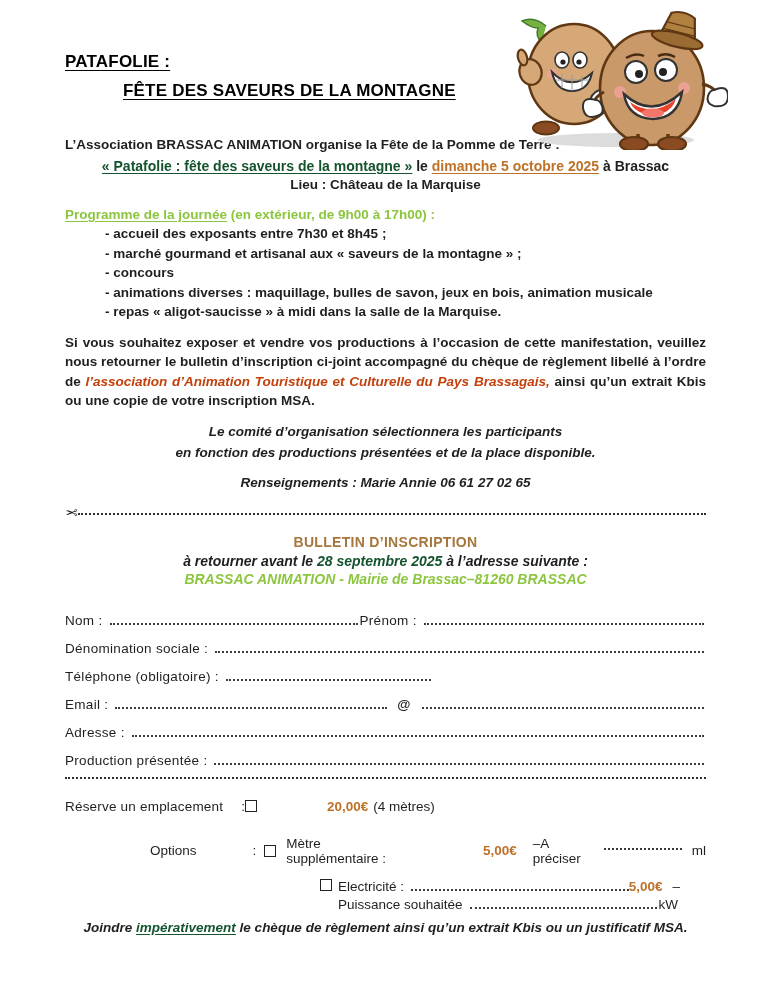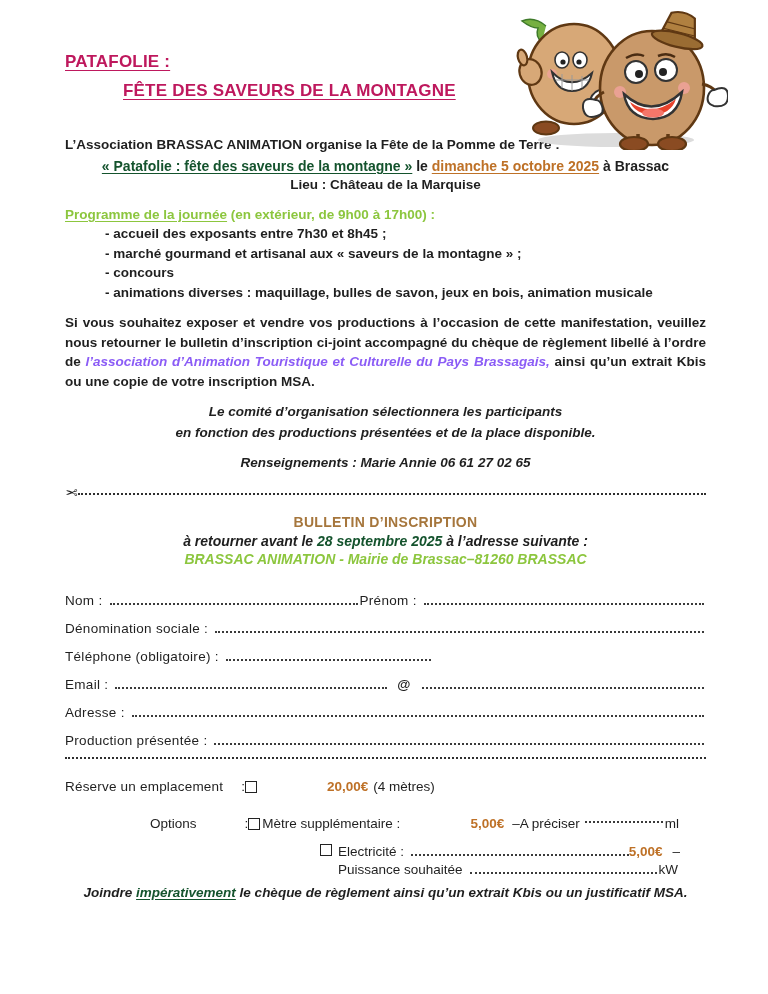--- a/index.html
+++ b/index.html
@@ -4,39 +4,39 @@
 <style>
   * { margin:0; padding:0; box-sizing:border-box; }
   body { background:#888; font-family:"Liberation Sans","DejaVu Sans",sans-serif; }
   .page {
     position:relative; width:768px; height:994px; margin:0 auto;
     background:#ffffff; color:#1f1f1f; overflow:hidden;
     padding:52px 62px 0 65px;
   }
   
   .title1, .title2 {
-    color:#be185d; font-weight:bold; font-size:17px; letter-spacing:.2px;
+    color:#000000; font-weight:bold; font-size:17px; letter-spacing:.2px;
   }
   .title1 span, .title2 span { text-decoration:underline; text-underline-offset:3px; }
   .title2 { margin-left:58px; margin-top:9px; }
   .mascot { position:absolute; top:8px; right:40px; }
   
   .intro1 { margin-top:36px; font-size:13.5px; font-weight:600; }
   .intro2 { margin-top:6px; font-size:14px; font-weight:700; text-align:center; }
   .green { color:#14532d; }
   .brown { color:#BE7127; }
   .u { text-decoration:underline; text-underline-offset:2px; }
   .lieu { text-align:center; font-size:13.5px; font-weight:600; margin-top:3px; }
   
   .prog-head { margin-top:15px; font-size:13.5px; font-weight:700; color:#8CC63E; }
   .prog-items { margin-top:2px; margin-left:40px; }
   .prog-items div { font-size:13.5px; font-weight:600; line-height:19.5px; }
   
   .participation { margin-top:11px; font-size:13.5px; font-weight:600; line-height:19.5px; text-align:justify; }
-  .assoc { color:#8b5cf6; font-style:italic; }
+  .assoc { color:#c2410c; font-style:italic; }
   
   .comite { margin-top:10px; text-align:center; font-style:italic; font-size:13.5px; font-weight:600; line-height:21px; }
   .renseignements { margin-top:12px; text-align:center; font-style:italic; font-size:13.5px; font-weight:600; }
   
   .cutline { margin-top:16px; display:flex; align-items:center; }
   .scissors { font-size:15px; transform:scaleX(-1); line-height:14px; color:#222; }
   .dotline { flex:1; border-top:2px dotted #2e2e2e; margin-top:2px; }
   
   .bulletin-title { margin-top:14px; text-align:center; color:#A6763C; font-weight:700; font-size:14px; letter-spacing:.3px; }
   .bulletin-return { margin-top:3px; text-align:center; font-style:italic; font-weight:700; font-size:14px; }
@@ -47,21 +47,21 @@
   .frow .lbl { white-space:nowrap; letter-spacing:.3px; }
   .fill { flex:1; border-bottom:2px dotted #3a3a3a; margin:0 2px 3px 7px; }
   .fill.fixed { flex:none; }
   .at { margin:0 4px 0 8px; font-weight:600; }
   
   .sep { margin-top:4px; border-top:2px dotted #2e2e2e; }
   .price-row { display:flex; align-items:center; font-size:13.5px; }
   .cb { display:inline-block; width:12px; height:12px; border:1.6px solid #222; background:#fff; flex:none; }
   .row-emplacement { margin-top:20px; }
   .row-emplacement .lbl { letter-spacing:.2px; }
-  .row-options { margin-top:22px; margin-left:85px; }
+  .row-options { margin-top:22px; margin-left:85px;gap:8px; }
   .row-elec { margin-top:13px; margin-left:255px; width:360px; align-items:flex-end; }
   .row-puissance { margin-top:3px; margin-left:273px; width:340px; align-items:flex-end; }
   .price { color:#BE7127; font-weight:600; }
   
   .footer { margin-top:8px; text-align:center; font-style:italic; font-weight:600; font-size:13.5px; }
   .footer .green { font-weight:700; }
 </style>
 </head>
 <body>
 
@@ -129,20 +129,21 @@
   <p class="intro1">L’Association BRASSAC ANIMATION organise la Fête de la Pomme de Terre :</p>
   <p class="intro2"><span class="green u">« Patafolie : fête des saveurs de la montagne »</span><span> le </span><span class="brown u">dimanche 5 octobre 2025</span><span> à Brassac</span></p>
   <p class="lieu">Lieu : Château de la Marquise</p>
 
   <p class="prog-head"><span class="u">Programme de la journée</span><span> (en extérieur, de 9h00 à 17h00) :</span></p>
   <div class="prog-items">
     <div>- accueil des exposants entre 7h30 et 8h45 ;</div>
     <div>- marché gourmand et artisanal aux « saveurs de la montagne » ;</div>
     <div>- concours</div>
     <div>- animations diverses : maquillage, bulles de savon, jeux en bois, animation musicale</div>
+    <div>- repas « aligot-saucisse » à midi dans la salle de la Marquise.</div>
   </div>
 
   <p class="participation"><span>Si vous souhaitez exposer et vendre vos productions à l’occasion de cette manifestation, veuillez nous retourner le bulletin d’inscription ci-joint accompagné du chèque  de règlement libellé à l’ordre de </span><span class="assoc">l’association d’Animation Touristique et Culturelle du Pays Brassagais,</span><span> ainsi qu’un extrait Kbis ou une copie de votre inscription MSA.</span></p>
 
   <p class="comite"><span>Le comité d’organisation sélectionnera les participants</span><br><span>en fonction des productions présentées et de la place disponible.</span></p>
   <p class="renseignements">Renseignements : Marie Annie 06 61 27 02 65</p>
 
   <div class="cutline">
     <span class="scissors">✂</span>
     <div class="dotline"></div>

